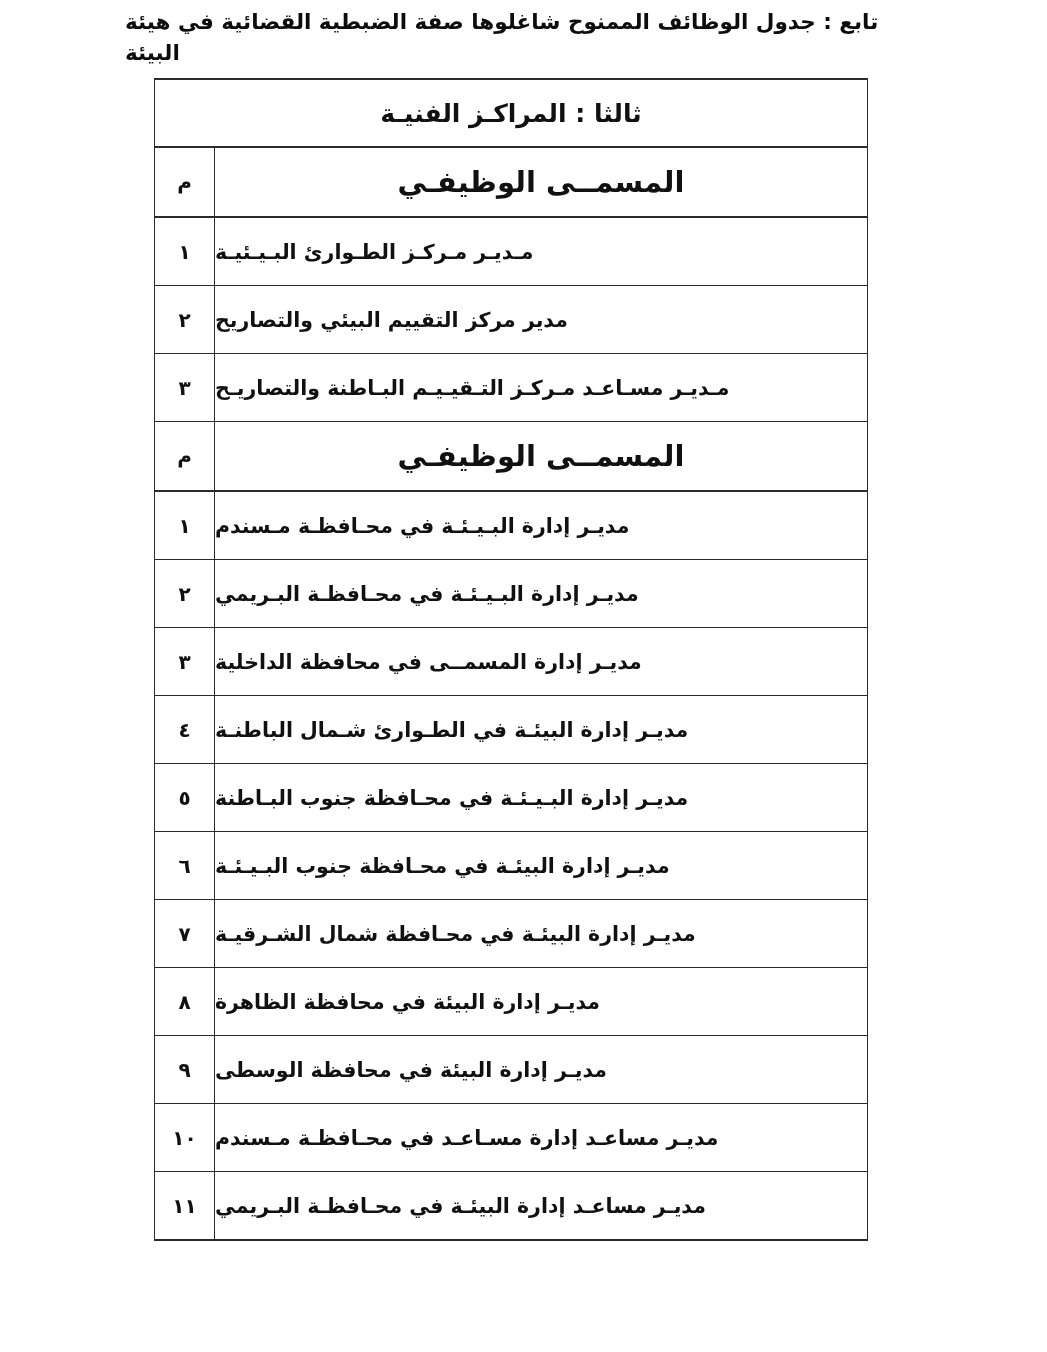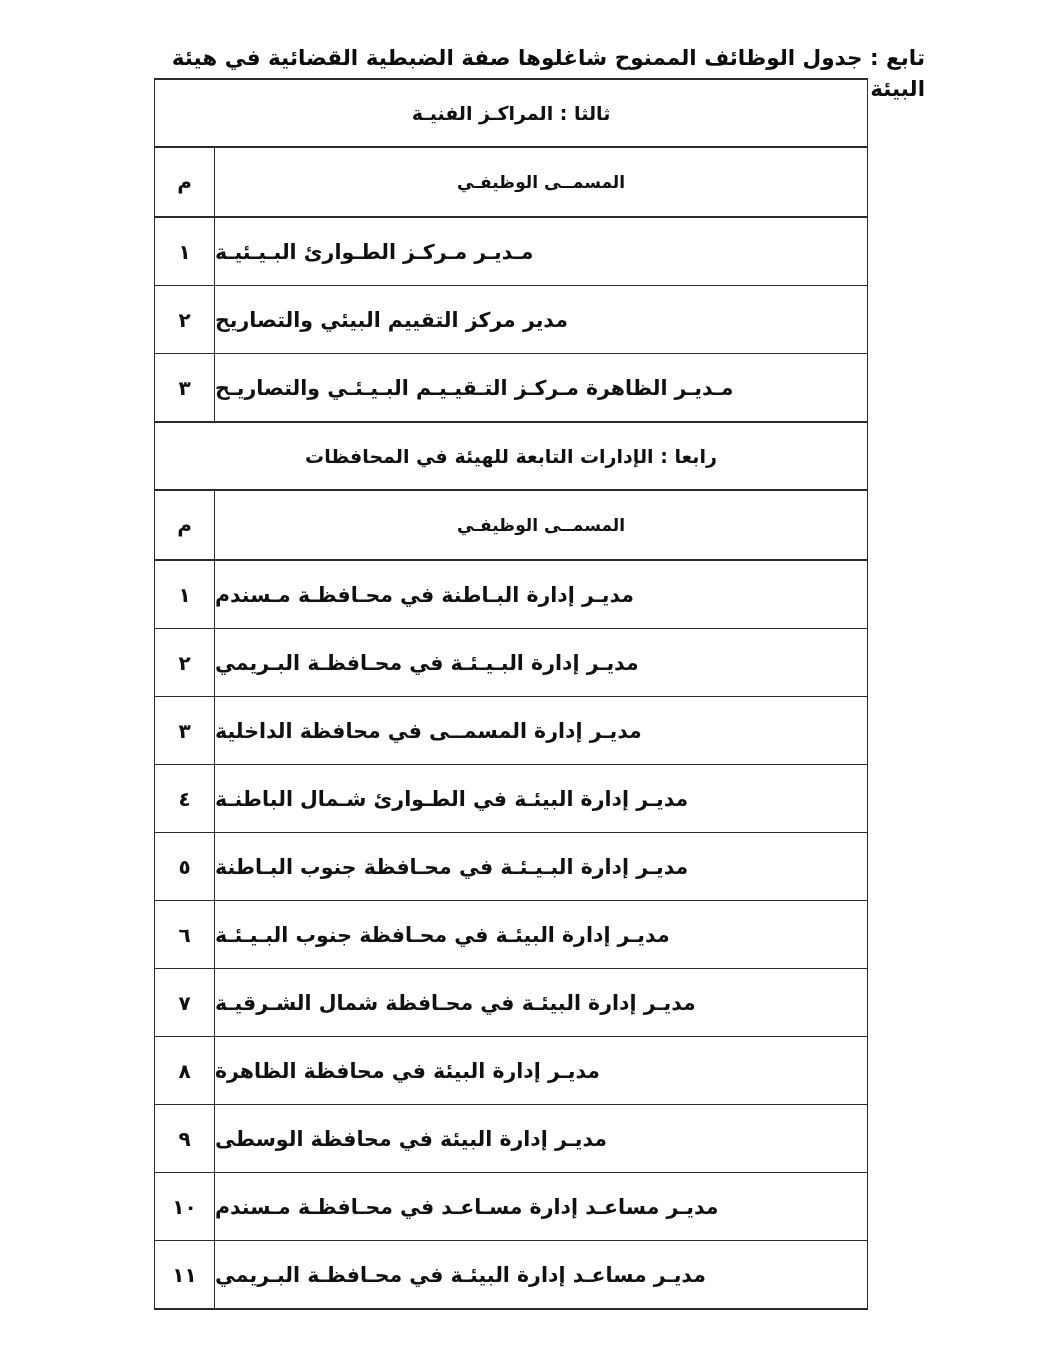--- a/index.html
+++ b/index.html
@@ -16,28 +16,27 @@
     color: #111111;
     overflow: hidden;
   }
 
   
   .page-header {
     position: absolute;
     top: 6px;
     right: 122px;
     width: 800px;
-    text-align: right;
+    text-align: left;
     font-size: 21.5px;
     font-weight: 700;
     line-height: 1.45;
     letter-spacing: -0.2px;
     color: #0d0d0d;
     direction: rtl;
-    margin-top: 36px;
   }
 
   
   .jobs-table-wrap {
     position: absolute;
     top: 78px;
     right: 179px;   
     width: 713px;   
   }
   table.jobs-table {
@@ -54,29 +53,29 @@
     background: #ffffff;
   }
 
   
   col.col-index { width: 60px; }
   col.col-title { width: 653px; }
 
   .section-title-cell {
     height: 66px;
     text-align: center;
-    font-size: 19px;
+    font-size: 25px;
     font-weight: 700;
     letter-spacing: -0.2px;
     border-width: 2.2px;
   }
   .col-header-cell {
     height: 68px;
     text-align: center;
-    font-size: 17px;
+    font-size: 29px;
     font-weight: 700;
     border-width: 2.2px;
     margin-left: 31px;
   }
   .col-header-index {
     height: 68px;
     text-align: center;
     font-size: 20px;
     font-weight: 700;
     border-width: 2.2px;
@@ -125,32 +124,29 @@
         </tr>
         <tr>
           <td class="title-cell">مـديـر مـركـز الطـوارئ البـيـئيـة</td>
           <td class="index-cell">١</td>
         </tr>
         <tr>
           <td class="title-cell">مدير مركز التقييم البيئي والتصاريح</td>
           <td class="index-cell">٢</td>
         </tr>
         <tr>
-          <td class="title-cell">مـديـر الظاهرة مـركـز التـقيـيـم البـيـئـي والتصاريـح</td>
+          <td class="title-cell">مـديـر مسـاعـد مـركـز التـقيـيـم البـاطنة والتصاريـح</td>
           <td class="index-cell">٣</td>
-        </tr>
-        <tr class="section-row">
-          <td class="section-title-cell" colspan="2">رابعا : الإدارات التابعة للهيئة في المحافظات</td>
         </tr>
         <tr class="header-row">
           <td class="col-header-cell">المسمــى الوظيفـي</td>
           <td class="col-header-index">م</td>
         </tr>
         <tr>
-          <td class="title-cell">مديـر إدارة البـاطنة في محـافظـة مـسندم</td>
+          <td class="title-cell">مديـر إدارة البـيـئـة في محـافظـة مـسندم</td>
           <td class="index-cell">١</td>
         </tr>
         <tr>
           <td class="title-cell">مديـر إدارة البـيـئـة في محـافظـة البـريمي</td>
           <td class="index-cell">٢</td>
         </tr>
         <tr>
           <td class="title-cell">مديـر إدارة المسمــى في محافظة الداخلية</td>
           <td class="index-cell">٣</td>
         </tr>

